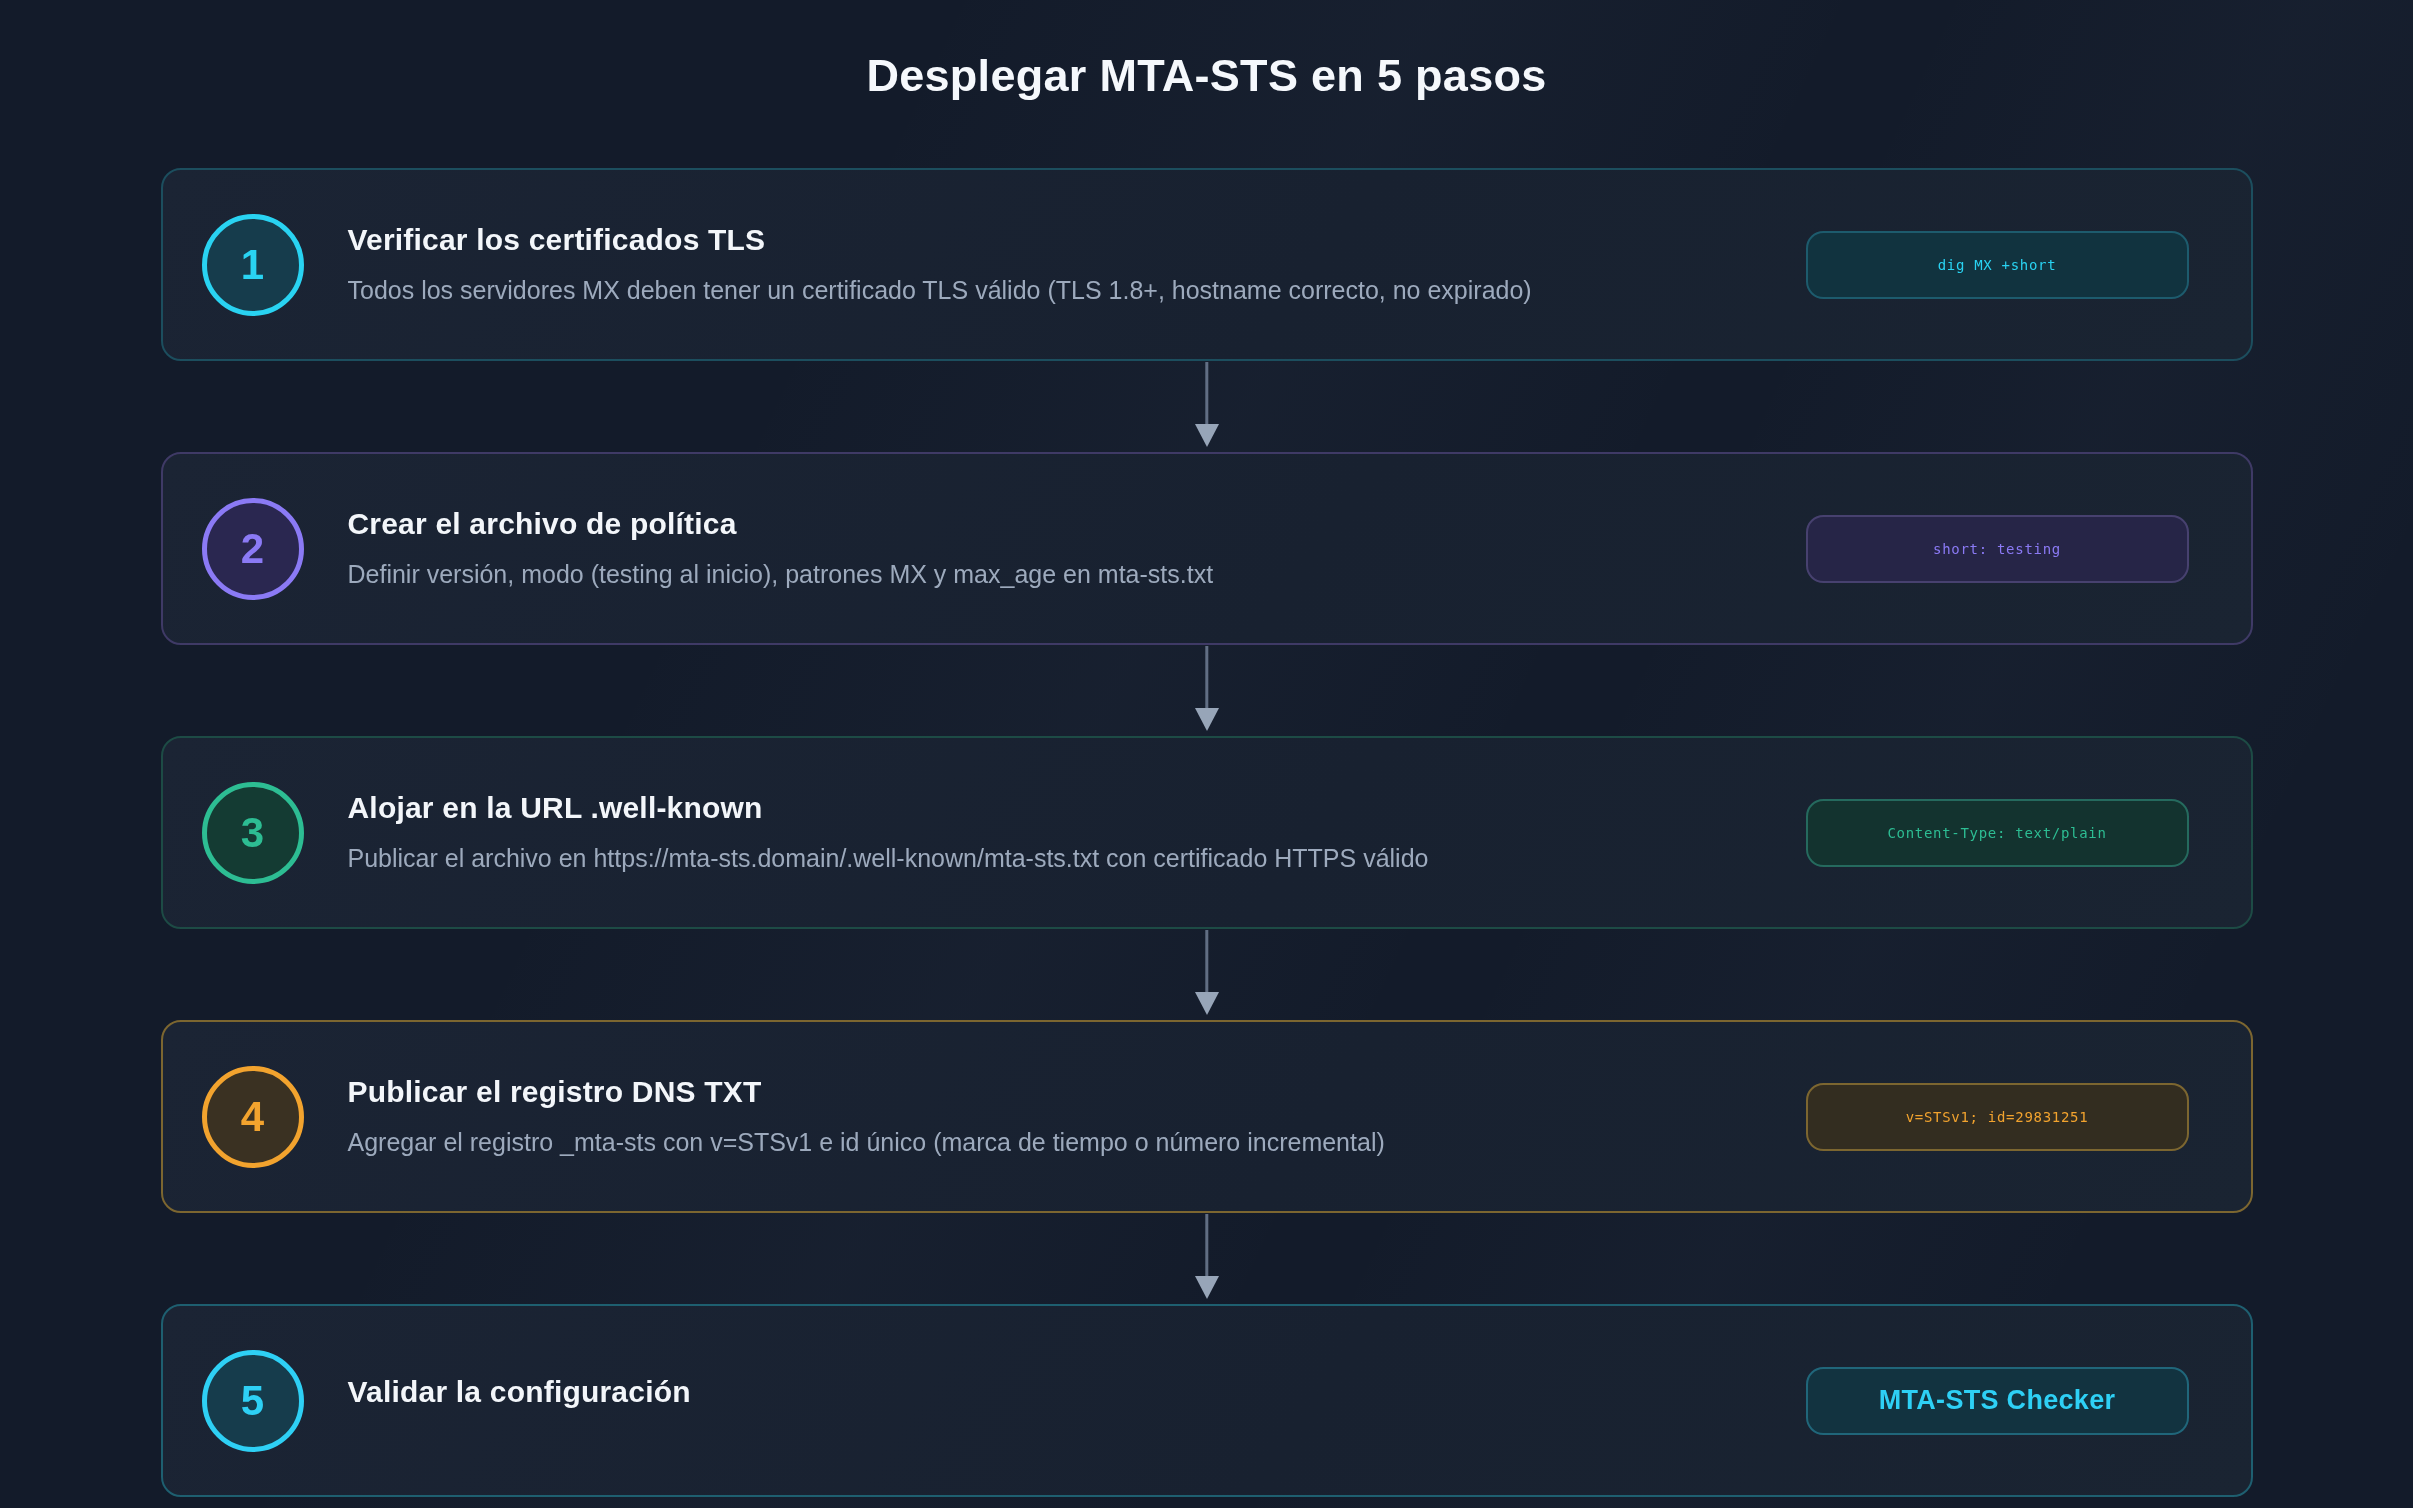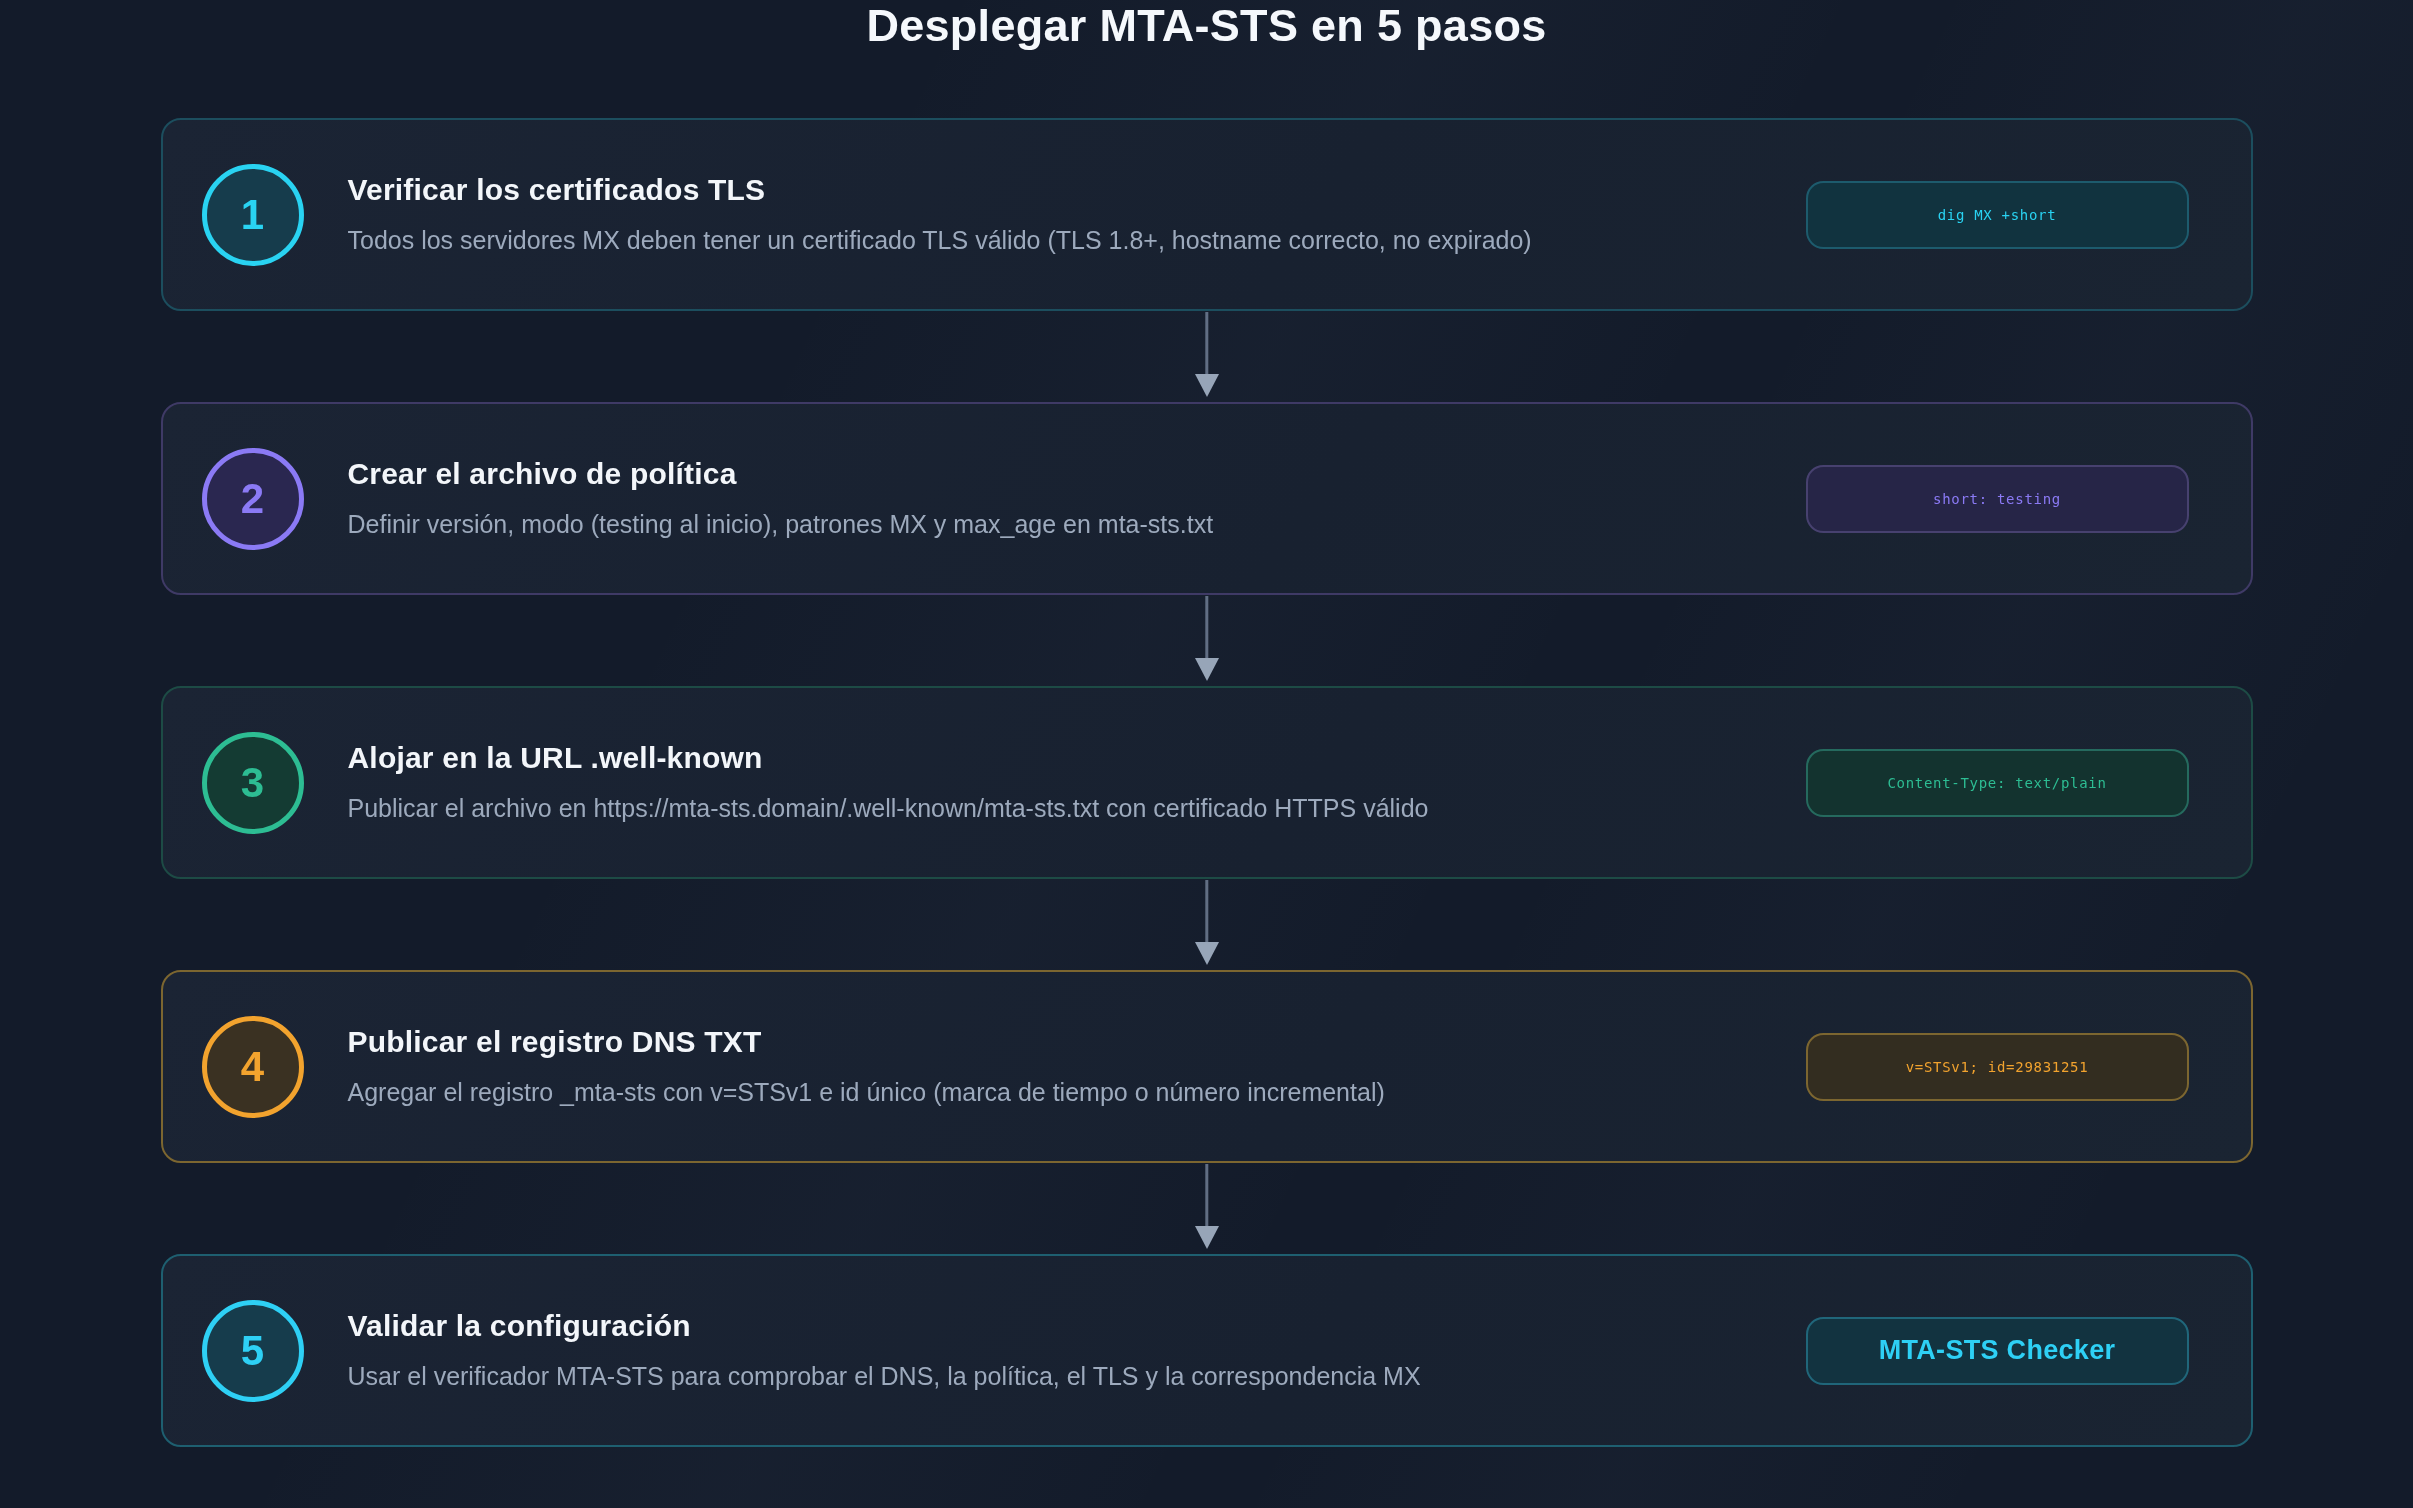--- a/index.html
+++ b/index.html
@@ -10,21 +10,21 @@
     overflow:hidden;
   }
   .page{
     position:relative;width:2413px;height:1508px;box-sizing:border-box;
     background:
       linear-gradient(115deg, rgba(140,160,190,0.00) 30%, rgba(140,160,190,0.035) 46%, rgba(140,160,190,0.00) 60%),
       linear-gradient(115deg, rgba(140,160,190,0.00) 62%, rgba(140,160,190,0.03) 74%, rgba(140,160,190,0.00) 86%),
       #131b2a;
   }
   .page-title{
-    margin:0;
+    margin:0;padding-top:50px;
     text-align:center;
     font-size:45px;font-weight:bold;letter-spacing:0.3px;
     color:#f5f8fc;
   }
   .steps{
     width:2092px;margin:66px auto 0;
   }
   .card{
     position:relative;
     display:flex;align-items:center;box-sizing:border-box;
@@ -156,20 +156,19 @@
       <div class="line"></div>
       <div class="head"></div>
     </div>
 
     <div class="card" style="--accent: #2ed0f5; --circle-fill: #163c4c; --card-border: #1e5f70; --badge-bg: #123340; --badge-border: #20667a;">
       <div class="circle">
         <span>5</span>
       </div>
       <div class="texts">
         <h2 class="step-title">Validar la configuración</h2>
-        <p class="step-desc">Usar el verificador MTA-STS para comprobar el DNS, la política, el TLS y la correspondencia MX</p>
       </div>
       <div class="badge button">MTA-STS Checker</div>
     </div>
 
   </div>
 </div>
 
 
 </body></html>

